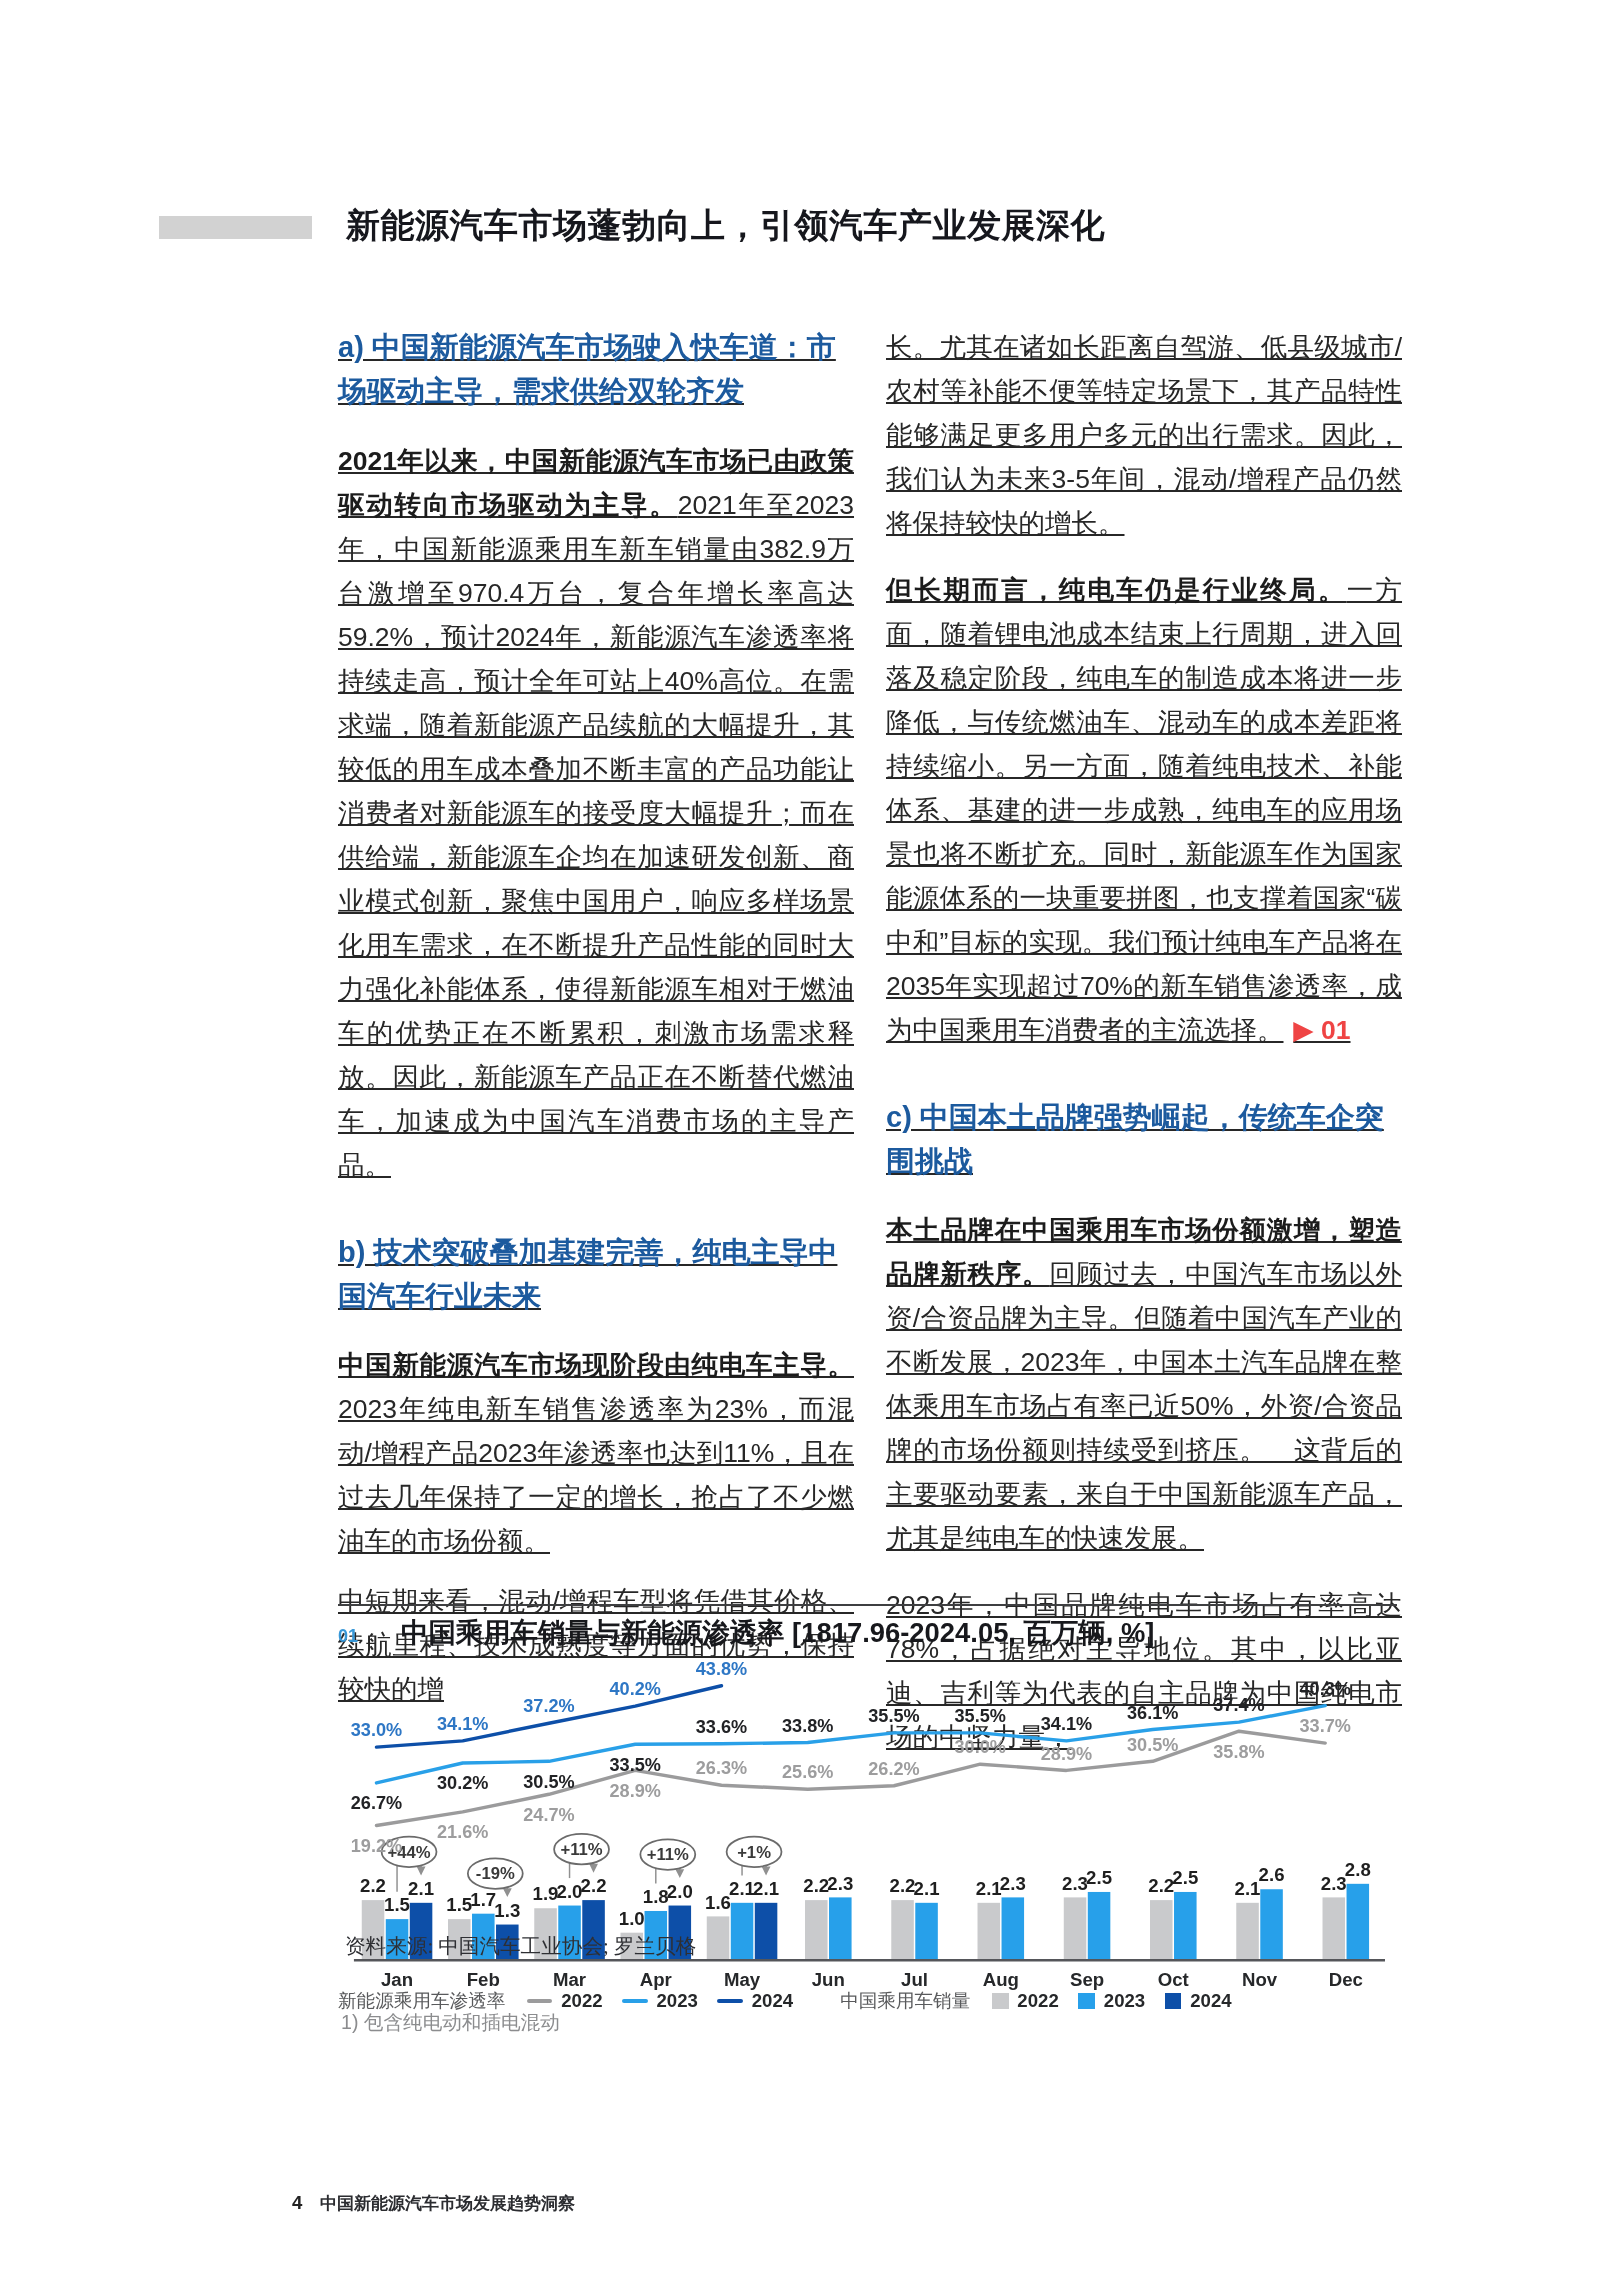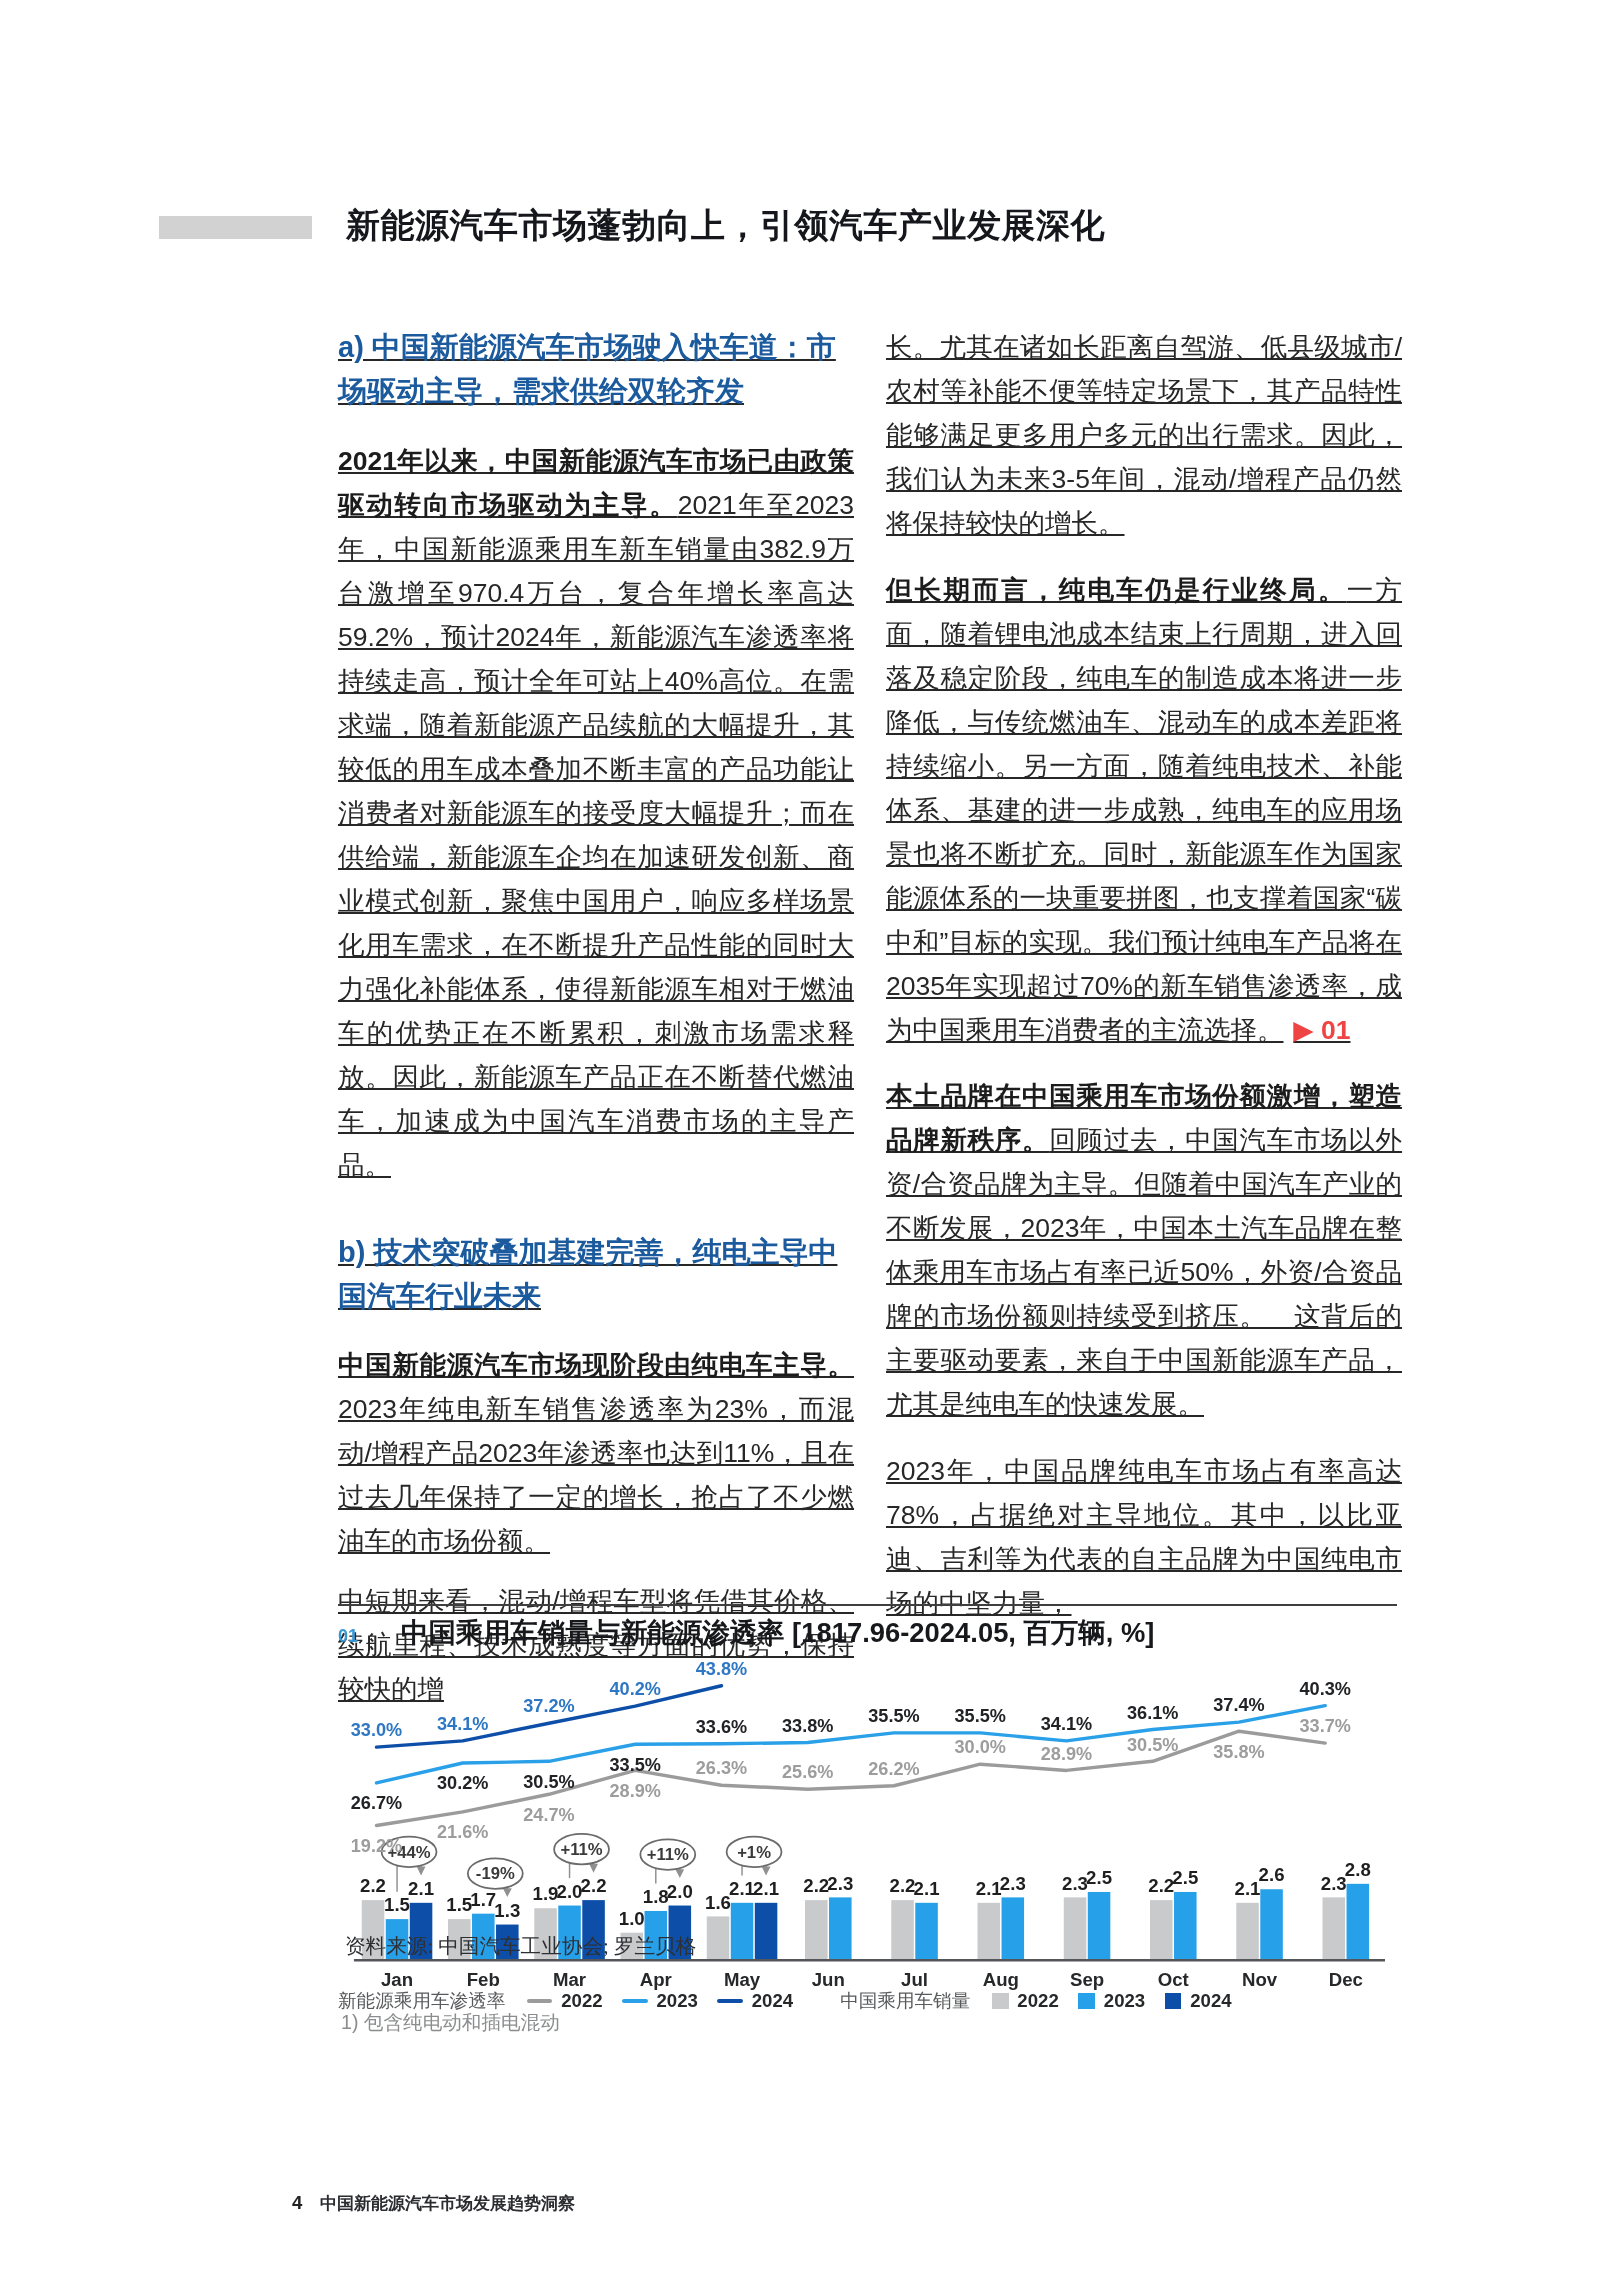--- a/index.html
+++ b/index.html
@@ -46,20 +46,21 @@
     <div class="col">
       <h3>a) 中国新能源汽车市场驶入快车道：市场驱动主导，需求供给双轮齐发</h3>
       <p><span class="lead">2021年以来，中国新能源汽车市场已由政策驱动转向市场驱动为主导。</span><span>2021年至2023年，中国新能源乘用车新车销量由382.9万台激增至970.4万台，复合年增长率高达59.2%，预计2024年，新能源汽车渗透率将持续走高，预计全年可站上40%高位。在需求端，随着新能源产品续航的大幅提升，其较低的用车成本叠加不断丰富的产品功能让消费者对新能源车的接受度大幅提升；而在供给端，新能源车企均在加速研发创新、商业模式创新，聚焦中国用户，响应多样场景化用车需求，在不断提升产品性能的同时大力强化补能体系，使得新能源车相对于燃油车的优势正在不断累积，刺激市场需求释放。因此，新能源车产品正在不断替代燃油车，加速成为中国汽车消费市场的主导产品。</span></p>
       <h3 class="spaced">b) 技术突破叠加基建完善，纯电主导中国汽车行业未来</h3>
       <p class="tight"><span class="lead">中国新能源汽车市场现阶段由纯电车主导。</span><span>2023年纯电新车销售渗透率为23%，而混动/增程产品2023年渗透率也达到11%，且在过去几年保持了一定的增长，抢占了不少燃油车的市场份额。</span></p>
       <p>中短期来看，混动/增程车型将凭借其价格、续航里程、技术成熟度等方面的优势，保持较快的增</p>
     </div>
     <div class="col">
       <p>长。尤其在诸如长距离自驾游、低县级城市/农村等补能不便等特定场景下，其产品特性能够满足更多用户多元的出行需求。因此，我们认为未来3-5年间，混动/增程产品仍然将保持较快的增长。</p>
       <p><span class="lead">但长期而言，纯电车仍是行业终局。</span><span>一方面，随着锂电池成本结束上行周期，进入回落及稳定阶段，纯电车的制造成本将进一步降低，与传统燃油车、混动车的成本差距将持续缩小。另一方面，随着纯电技术、补能体系、基建的进一步成熟，纯电车的应用场景也将不断扩充。同时，新能源车作为国家能源体系的一块重要拼图，也支撑着国家“碳中和”目标的实现。我们预计纯电车产品将在2035年实现超过70%的新车销售渗透率，成为中国乘用车消费者的主流选择。</span><span class="ref">▶ 01</span></p>
+      <h3 class="spaced">c) 中国本土品牌强势崛起，传统车企突围挑战</h3>
       <p><span class="lead">本土品牌在中国乘用车市场份额激增，塑造品牌新秩序。</span><span>回顾过去，中国汽车市场以外资/合资品牌为主导。但随着中国汽车产业的不断发展，2023年，中国本土汽车品牌在整体乘用车市场占有率已近50%，外资/合资品牌的市场份额则持续受到挤压。 这背后的主要驱动要素，来自于中国新能源车产品，尤其是纯电车的快速发展。</span></p>
       <p>2023年，中国品牌纯电车市场占有率高达78%，占据绝对主导地位。其中，以比亚迪、吉利等为代表的自主品牌为中国纯电市场的中坚力量，</p>
     </div>
   </div>
 
   <div class="chart-rule"></div>
   <div class="chart-header">
     <span class="chart-code">01</span>
     <span class="chart-title">中国乘用车销量与新能源渗透率 [1817.96-2024.05, 百万辆, %]</span>
   </div>

